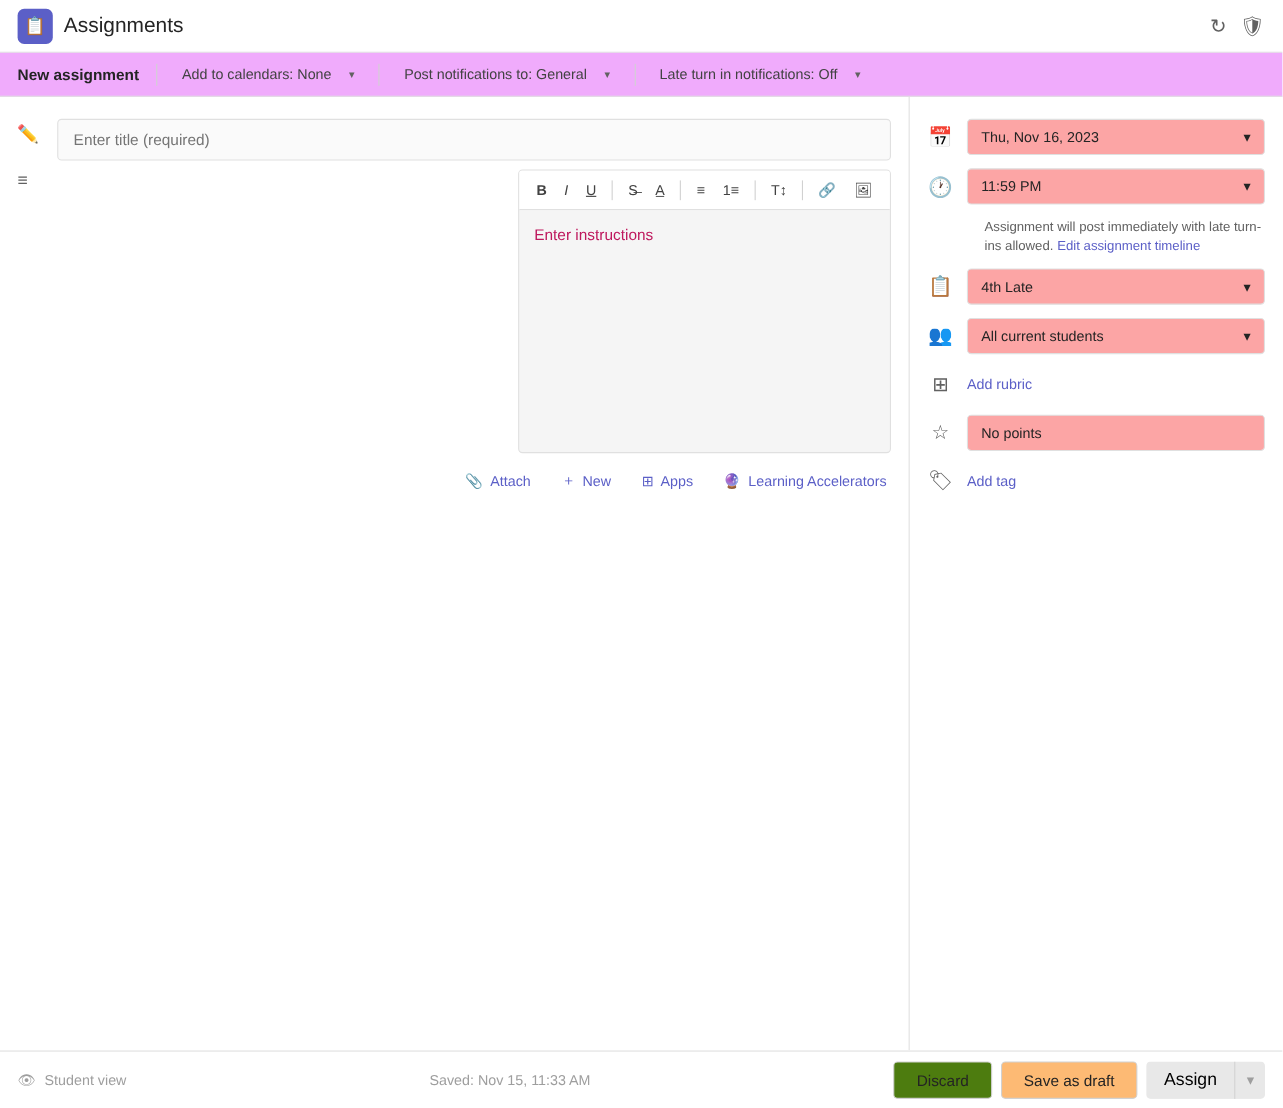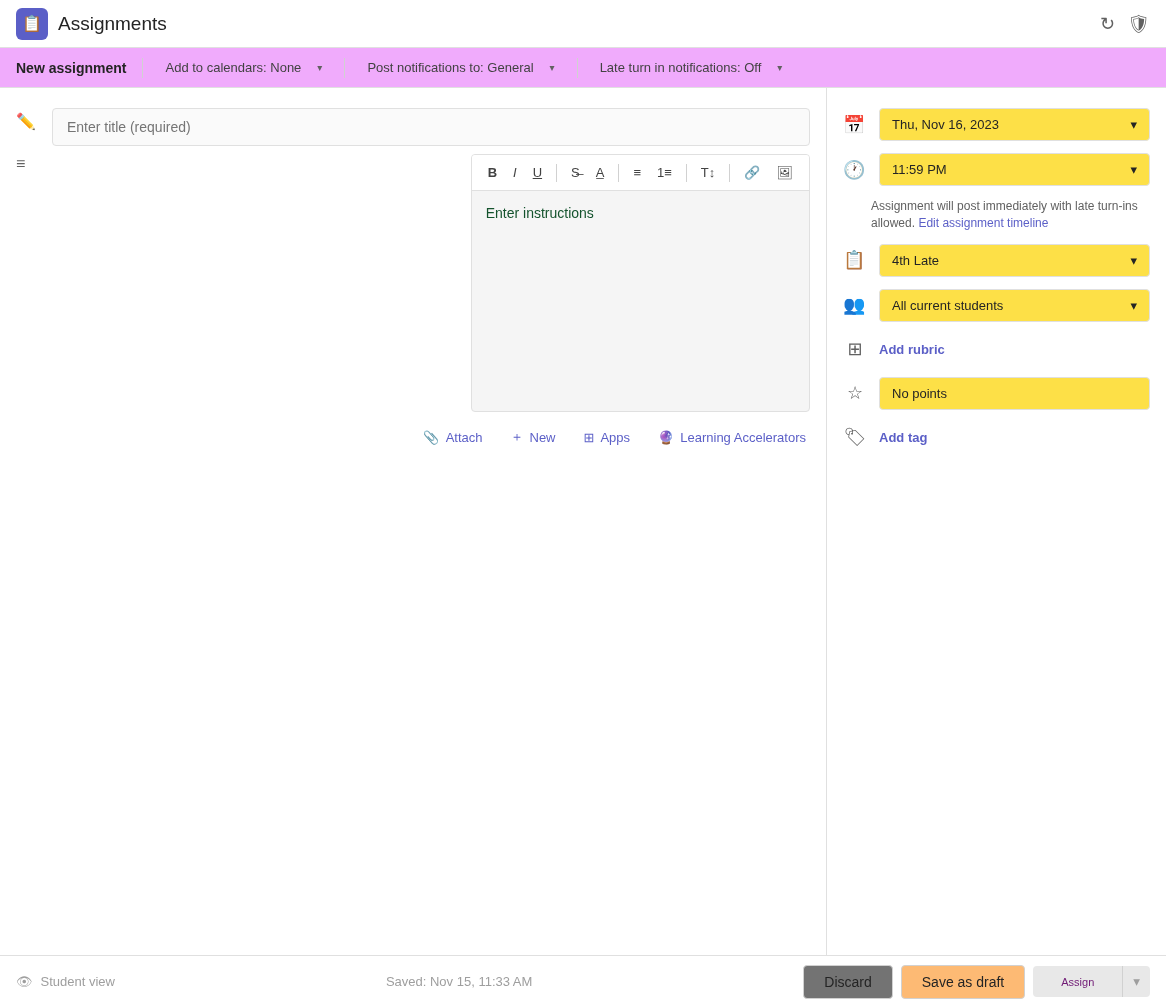--- a/index.html
+++ b/index.html
@@ -31,44 +31,44 @@
     .title-input { width: 100%; border: 1px solid #e0e0e0; border-radius: 4px; padding: 10px 14px; font-size: 14px; color: #bdbdbd; outline: none; background: #fafafa; }
 
     
     .editor-container { border: 1px solid #e0e0e0; border-radius: 4px; background: #f5f5f5; overflow: hidden; }
     .editor-toolbar { display: flex; align-items: center; padding: 6px 10px; background: #fff; border-bottom: 1px solid #e0e0e0; gap: 4px; flex-wrap: wrap; }
     .editor-btn { background: none; border: none; padding: 4px 6px; cursor: pointer; color: #424242; font-size: 13px; border-radius: 3px; display: flex; align-items: center; }
     .editor-btn.bold { font-weight: 700; }
     .editor-btn.italic { font-style: italic; }
     .editor-btn.underline { text-decoration: underline; }
     .editor-divider-v { width: 1px; height: 18px; background: #d1d1d1; margin: 0 4px; }
-    .editor-body { padding: 14px; min-height: 220px; color: #14532d; font-size: 14px; cursor: text; }
+    .editor-body { padding: 14px; min-height: 220px; color: #be185d; font-size: 14px; cursor: text; }
 
     
     .attach-bar { display: flex; align-items: center; gap: 20px; padding-top: 4px; }
     .attach-btn { display: flex; align-items: center; gap: 6px; color: #5b5fc7; font-size: 13px; cursor: pointer; background: none; border: none; padding: 4px; }
 
     
     .right-panel { width: 340px; border-left: 1px solid #e0e0e0; padding: 20px 16px; display: flex; flex-direction: column; gap: 12px; flex-shrink: 0; overflow-y: auto; }
     .right-row { display: flex; align-items: center; gap: 12px; }
     .right-icon { font-size: 18px; color: #616161; width: 24px; text-align: center; flex-shrink: 0; }
-    .right-select { flex: 1; border: 1px solid #e0e0e0; border-radius: 4px; padding: 8px 12px; font-size: 13px; color: #242424; background: #fde047; display: flex; align-items: center; justify-content: space-between; cursor: pointer; gap: 32px; }
-    .right-note { font-size: 12px; color: #616161; line-height: 1.4; margin-left: 28px; }
+    .right-select { flex: 1; border: 1px solid #e0e0e0; border-radius: 4px; padding: 8px 12px; font-size: 13px; color: #242424; background: #fca5a5; display: flex; align-items: center; justify-content: space-between; cursor: pointer; gap: 32px; }
+    .right-note { font-size: 12px; color: #616161; line-height: 1.4; margin-left: 52px; }
     .right-note a { color: #5b5fc7; text-decoration: none; }
-    .right-link-btn { flex: 1; color: #5b5fc7; font-size: 13px; cursor: pointer; display: flex; align-items: flex-start; gap: 6px; padding: 8px 0; font-weight: bold; }
+    .right-link-btn { flex: 1; color: #5b5fc7; font-size: 13px; cursor: pointer; display: flex; align-items: flex-start; gap: 6px; padding: 8px 0; }
 
     
     .footer { display: flex; align-items: center; padding: 0 16px; height: 52px; border-top: 1px solid #e0e0e0; background: #fff; flex-shrink: 0; }
     .footer-left { display: flex; align-items: center; gap: 8px; color: #9e9e9e; font-size: 13px; }
     .footer-saved { flex: 1; text-align: center; color: #9e9e9e; font-size: 13px; }
     .footer-right { display: flex; align-items: center; gap: 8px; }
-    .btn-discard { padding: 8px 20px; border: 1px solid #d1d1d1; border-radius: 4px; background: #737373; cursor: pointer; font-size: 14px; color: #242424; }
+    .btn-discard { padding: 8px 20px; border: 1px solid #d1d1d1; border-radius: 4px; background: #4d7c0f; cursor: pointer; font-size: 14px; color: #242424; }
     .btn-save-draft { padding: 8px 20px; border: 1px solid #d1d1d1; border-radius: 4px; background: #fdba74; cursor: pointer; font-size: 14px; color: #242424; }
     .btn-assign-group { display: flex; border-radius: 4px; overflow: hidden; }
-    .btn-assign { padding: 8px 28px; background: #e8e8e8; border: none; cursor: not-allowed; font-size: 11px; color: #701a75; }
+    .btn-assign { padding: 8px 16px; background: #e8e8e8; border: none; cursor: not-allowed; font-size: 16px; color: #000000; }
     .btn-assign-arrow { padding: 8px 10px; background: #e8e8e8; border: none; border-left: 1px solid #d1d1d1; cursor: not-allowed; color: #9e9e9e; }
   </style>
 </head>
 <body>
 
 <div class="header">
   <div class="header-logo">
     <span>📋</span>
   </div>
   <span class="header-title">Assignments</span>

